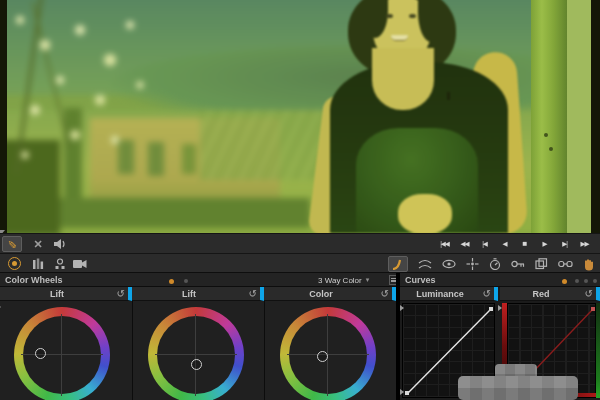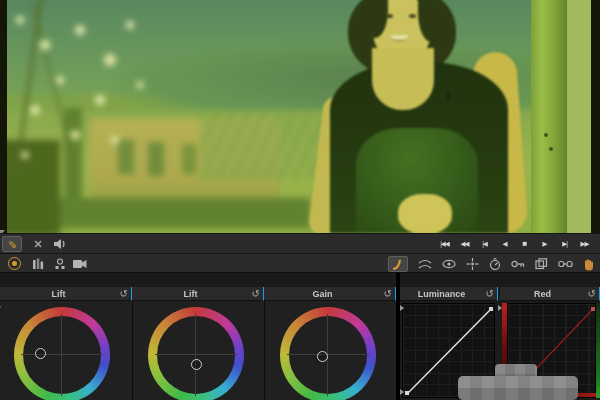--- a/index.html
+++ b/index.html
@@ -95,21 +95,21 @@
   .dot.on { width:5px; height:5px; background:#d08a2a; }
   .dot.off { width:4px; height:4px; background:#565656; }
   #mode-dd { position:absolute; left:318px; top:1px; height:12px; display:flex; align-items:center; gap:4px; color:#cfcfcf; font-size:8px; }
   #mode-dd .arr { color:#8f8f8f; font-size:7px; }
   #burger { position:absolute; left:389px; top:2px; width:10px; height:10px; border:1px solid #5a5a5a;
     display:flex; flex-direction:column; justify-content:space-evenly; padding:1px; }
   #burger i { height:1px; background:#9a9a9a; }
 
   
   #subheads { position:absolute; left:0; top:287px; width:600px; height:14px; }
-  .subcell { position:absolute; top:0; height:14px; background:#2a2a2a; border-right:1px solid #0ea5e9; border-bottom:1px solid #101010; }
+  .subcell { position:absolute; top:0; height:14px; background:#2a2a2a; border-right:4px solid #0ea5e9; border-bottom:1px solid #101010; }
   .subcell .lbl { position:absolute; left:0; right:14px; top:2px; text-align:center; font-size:9px; font-weight:bold; color:#c6c6c6; }
   .reset { position:absolute; right:3px; top:1px; color:#a8a8a8; font-size:10px; line-height:12px; }
 
   
   #wheelzone { position:absolute; left:0; top:301px; width:396px; height:99px; background:#202020; }
   .wdiv { position:absolute; top:0; width:1px; height:99px; background:#0c0c0c; }
   .wheel { position:absolute; top:6px; width:96px; height:96px; }
   .ring { position:absolute; inset:0; border-radius:50%;
     background:conic-gradient(from 0deg,#c43a3a 0deg,#c03a9a 45deg,#7040c8 80deg,#4050cc 105deg,#38aed0 140deg,#38c080 170deg,#40b848 200deg,#88c040 240deg,#c0b838 272deg,#c88838 312deg,#c43a3a 360deg); }
   .hole { position:absolute; inset:9px; border-radius:50%; background:#202020; }
@@ -277,32 +277,51 @@
         <rect x="0.8" y="3.5" width="5" height="5" rx="2" class="icon-svg"></rect>
           <rect x="9" y="3.5" width="5" height="5" rx="2" class="icon-svg"></rect>
         <line x1="5.8" y1="6" x2="9" y2="6" class="icon-svg"></line>
       </svg>
       <svg width="11" height="13" viewBox="0 0 11 13">
         <path d="M2,7 V3 q1,-1.4 2,0 V2 q1,-1.4 2,0 V2.5 q1,-1.2 2,0 V4 q1,-1 2,0 V9 q0,3.5 -4,3.5 T2,9 Z" fill="#c98a3a"></path>
       </svg>
     </div>
   </div>
 
+  <div id="pheads">
+    <span class="ptitle" style="left:5px">Color Wheels</span>
+    <span class="dot on" style="left:169px"></span>
+    <span class="dot off" style="left:184px"></span>
+    <div id="mode-dd">
+      <span>3 Way Color</span>
+      <span class="arr">▾</span>
+    </div>
+    <div id="burger">
+        <i></i>
+        <i></i>
+        <i></i>
+      </div>
+    <span class="ptitle" style="left:405px">Curves</span>
+    <span class="dot on" style="left:562px"></span>
+    <span class="dot off" style="left:575px"></span>
+    <span class="dot off" style="left:584px"></span>
+    <span class="dot off" style="left:593px"></span>
+  </div>
 
   <div id="subheads">
     <div class="subcell" style="left:0;width:132px">
       <span class="lbl">Lift</span>
       <span class="reset">↺</span>
     </div>
     <div class="subcell" style="left:132px;width:132px">
       <span class="lbl">Lift</span>
       <span class="reset">↺</span>
     </div>
     <div class="subcell" style="left:264px;width:132px">
-      <span class="lbl">Gain</span>
+      <span class="lbl">Color</span>
       <span class="reset">↺</span>
     </div>
     <div class="subcell" style="left:400px;width:98px">
       <span class="lbl">Luminance</span>
       <span class="reset">↺</span>
     </div>
     <div class="subcell" style="left:500px;width:100px">
       <span class="lbl">Red</span>
       <span class="reset">↺</span>
     </div>

